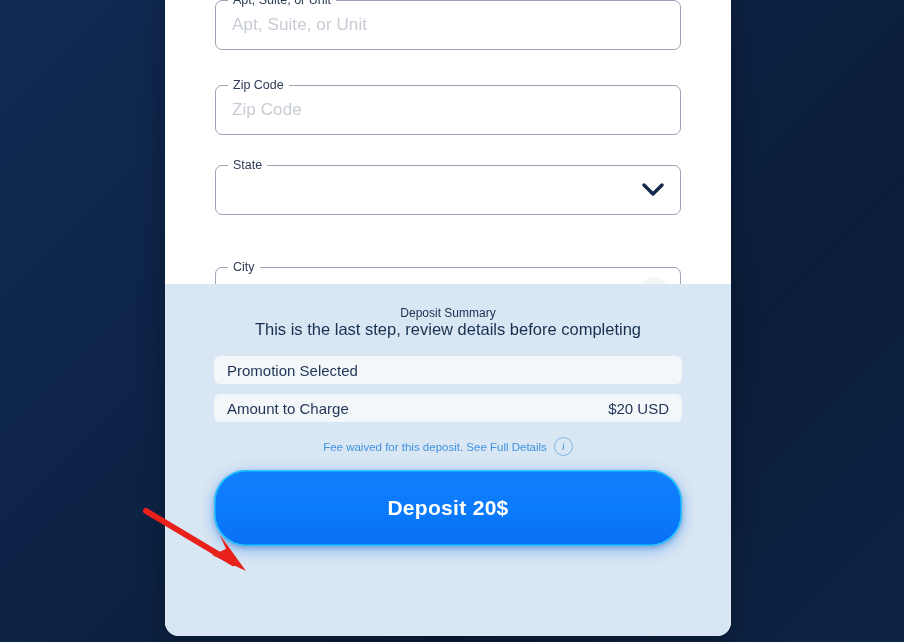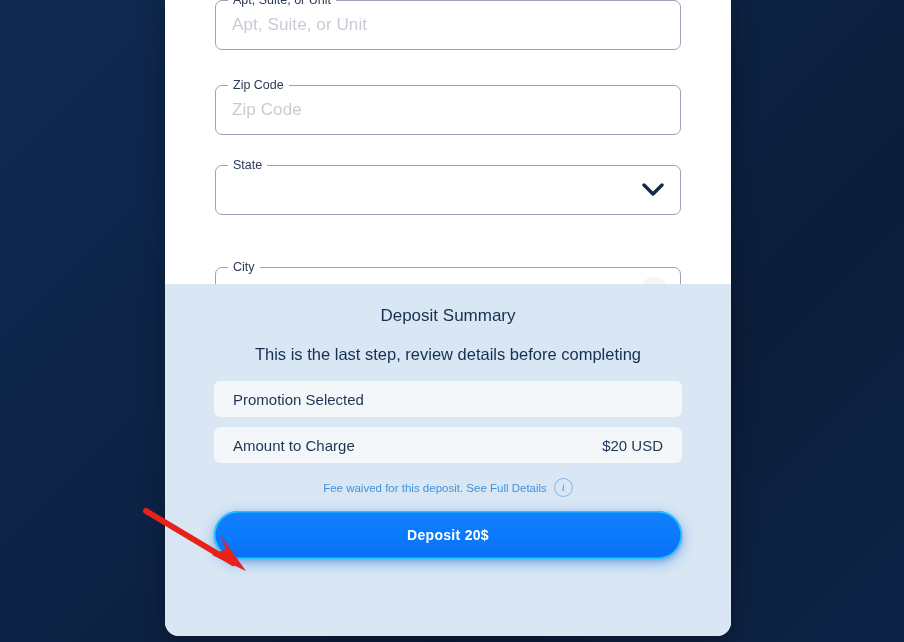--- a/index.html
+++ b/index.html
@@ -119,38 +119,38 @@
     left: 0;
     right: 0;
     top: 294px;
     bottom: 0;
     background: #d9e6f3;
     padding: 22px 49px 0 49px;
     box-sizing: border-box;
   }
   .summary-title {
     text-align: center;
-    font-size: 17px;
+    font-size: 12px;
     color: #17304f;
-    margin-bottom: 19px;
+    margin-bottom: 0;
   }
   .summary-sub {
     text-align: center;
     font-size: 16.5px;
     color: #17304f;
     margin-bottom: 17px;
   }
   .sum-row {
     background: #f3f7fa;
     border-radius: 6px;
-    height: 36px;
+    height: 28px;
     display: flex;
     align-items: center;
     justify-content: space-between;
-    padding: 0 19px;
+    padding: 0 13px;
     margin-bottom: 10px;
     font-size: 15px;
     color: #1f3354;
   }
   .sum-row .amt { color: #1f3354; }
 
   .fee-note {
     text-align: center;
     margin-top: 15px;
     font-size: 11.5px;
@@ -174,29 +174,29 @@
     align-items: center;
     justify-content: center;
     cursor: pointer;
     line-height: 1;
   }
 
   
   .deposit-btn {
     margin: 14px auto 0 auto;
     width: 468px;
-    height: 48px;
+    height: 76px;
     border-radius: 32px;
     background: linear-gradient(180deg, #127ffb 0%, #0a7afc 55%, #0b6ff5 100%);
     box-shadow:
       0 0 0 1.5px #22c8ff inset,
       0 4px 14px rgba(10,120,250,.45),
       0 2px 5px rgba(0,0,0,.18);
     color: #fff;
-    font-size: 14px;
+    font-size: 21px;
     font-weight: bold;
     letter-spacing: .3px;
     display: flex;
     align-items: center;
     justify-content: center;
     cursor: pointer;
     border: none;
     font-family: "Liberation Sans", sans-serif;
   }
 

